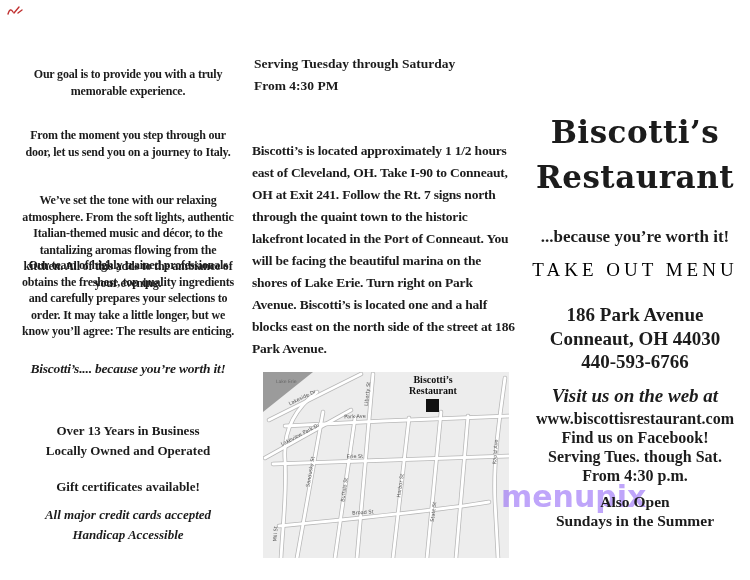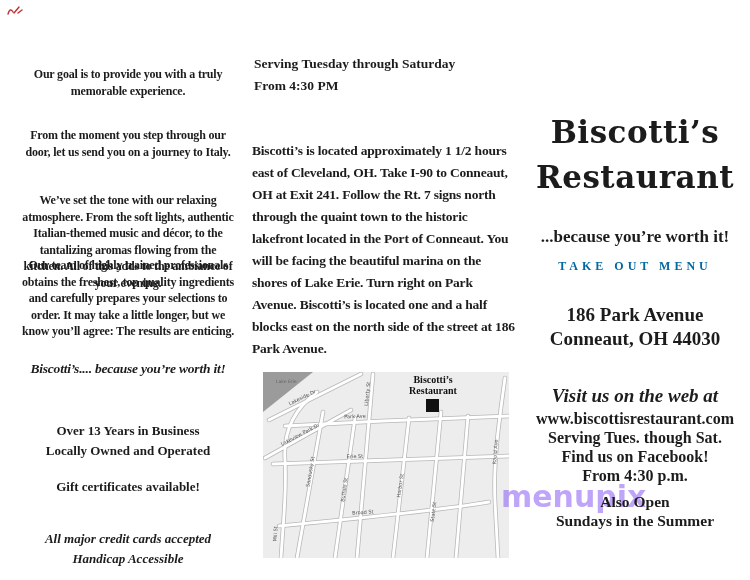--- a/index.html
+++ b/index.html
@@ -14,21 +14,21 @@
   .lp2{left:22px;width:212px;font-size:13px;font-weight:700;line-height:20px;text-align:center;}
   .ital{font-style:italic;}
   
   .serving{left:254px;width:260px;font-size:13.5px;font-weight:700;line-height:22px;text-align:left;}
   .directions{left:252px;width:264px;font-size:13.5px;font-weight:700;line-height:22px;letter-spacing:-0.2px;text-align:left;}
   .mapbox{left:263px;top:372px;width:246px;height:186px;}
   
   .rcol{left:528px;width:214px;text-align:center;}
   .rtitle{font-family:"DejaVu Serif","Liberation Serif",serif;font-size:31px;font-weight:700;line-height:45px;letter-spacing:0.5px;}
   .slogan{font-size:17px;font-weight:700;}
-  .takeout{font-size:12px;font-weight:700;color:#0369a1;letter-spacing:4px;}
+  .takeout{font-size:19px;font-weight:400;color:#000000;letter-spacing:4px;}
   .addr{font-size:19px;font-weight:700;line-height:23.5px;}
   .webhead{font-size:19px;font-weight:700;font-style:italic;}
   .rline{font-size:16px;font-weight:700;line-height:19px;}
   .also{font-size:15.5px;font-weight:700;line-height:19px;}
   
   .watermark{
     left:501px;top:479px;font-family:"DejaVu Sans","Liberation Sans",sans-serif;
     font-size:30px;font-weight:700;letter-spacing:0px;color:#8b5cf6;opacity:0.55;z-index:0;
   }
   .z1{z-index:1;}
@@ -51,21 +51,21 @@
   <div class="abs lp" style="top:66px;">Our goal is to provide you with a truly memorable experience.</div>
   <div class="abs lp" style="top:127px;">From the moment you step through our door, let us send you on a journey to Italy.</div>
   <div class="abs lp" style="top:192px;">We’ve set the tone with our relaxing atmosphere. From the soft lights, authentic Italian-themed music and décor, to the tantalizing aromas flowing from the kitchen. All of this adds to the ambiance of your evening.</div>
   <div class="abs lp" style="top:257px;">Our team of highly trained professionals obtains the freshest, top quality ingredients and carefully prepares your selections to order. It may take a little longer, but we know you’ll agree: The results are enticing.</div>
   <div class="abs lp tagline" style="top:361px;">Biscotti’s.... because you’re worth it!</div>
   <div class="abs lp2" style="top:421px;">
     <div>Over 13 Years in Business</div>
     <div>Locally Owned and Operated</div>
   </div>
   <div class="abs lp2" style="top:477px;">Gift certificates available!</div>
-  <div class="abs lp2 ital" style="top:505px;margin-top:24px;">
+  <div class="abs lp2 ital" style="top:505px;">
     <div>All major credit cards accepted</div>
     <div>Handicap Accessible</div>
   </div>
 
   <div class="abs serving" style="top:53px;">
     <div>Serving Tuesday through Saturday</div>
     <div>From 4:30 PM</div>
   </div>
   <div class="abs directions" style="top:140px;">Biscotti’s is located approximately 1 1/2 hours east of Cleveland, OH. Take I-90 to Conneaut, OH at Exit 241. Follow the Rt. 7 signs north through the quaint town to the historic lakefront located in the Port of Conneaut. You will be facing the beautiful marina on the shores of Lake Erie. Turn right on Park Avenue. Biscotti’s is located one and a half blocks east on the north side of the street at 186 Park Avenue.</div>
 
@@ -130,26 +130,27 @@
 
   <div class="abs rcol rtitle z1" style="top:110px;">
     <div>Biscotti’s</div>
     <div>Restaurant</div>
   </div>
   <div class="abs rcol slogan z1" style="top:227px;">...because you’re worth it!</div>
   <div class="abs rcol takeout z1" style="top:259px;">TAKE OUT MENU</div>
   <div class="abs rcol addr z1" style="top:303px;">
     <div>186 Park Avenue</div>
     <div>Conneaut, OH 44030</div>
+    <div>440-593-6766</div>
   </div>
   <div class="abs rcol webhead z1" style="top:385px;">Visit us on the web at</div>
   <div class="abs rcol rline z1" style="top:409px;">
     <div>www.biscottisrestaurant.com</div>
+    <div>Find us on Facebook!</div>
     <div>Serving Tues. though Sat.</div>
-    <div>Find us on Facebook!</div>
     <div>From 4:30 p.m.</div>
   </div>
   <div class="abs rcol also z1" style="top:492px;">
     <div>Also Open</div>
     <div>Sundays in the Summer</div>
   </div>
 
 </div>
 
 </body></html>

